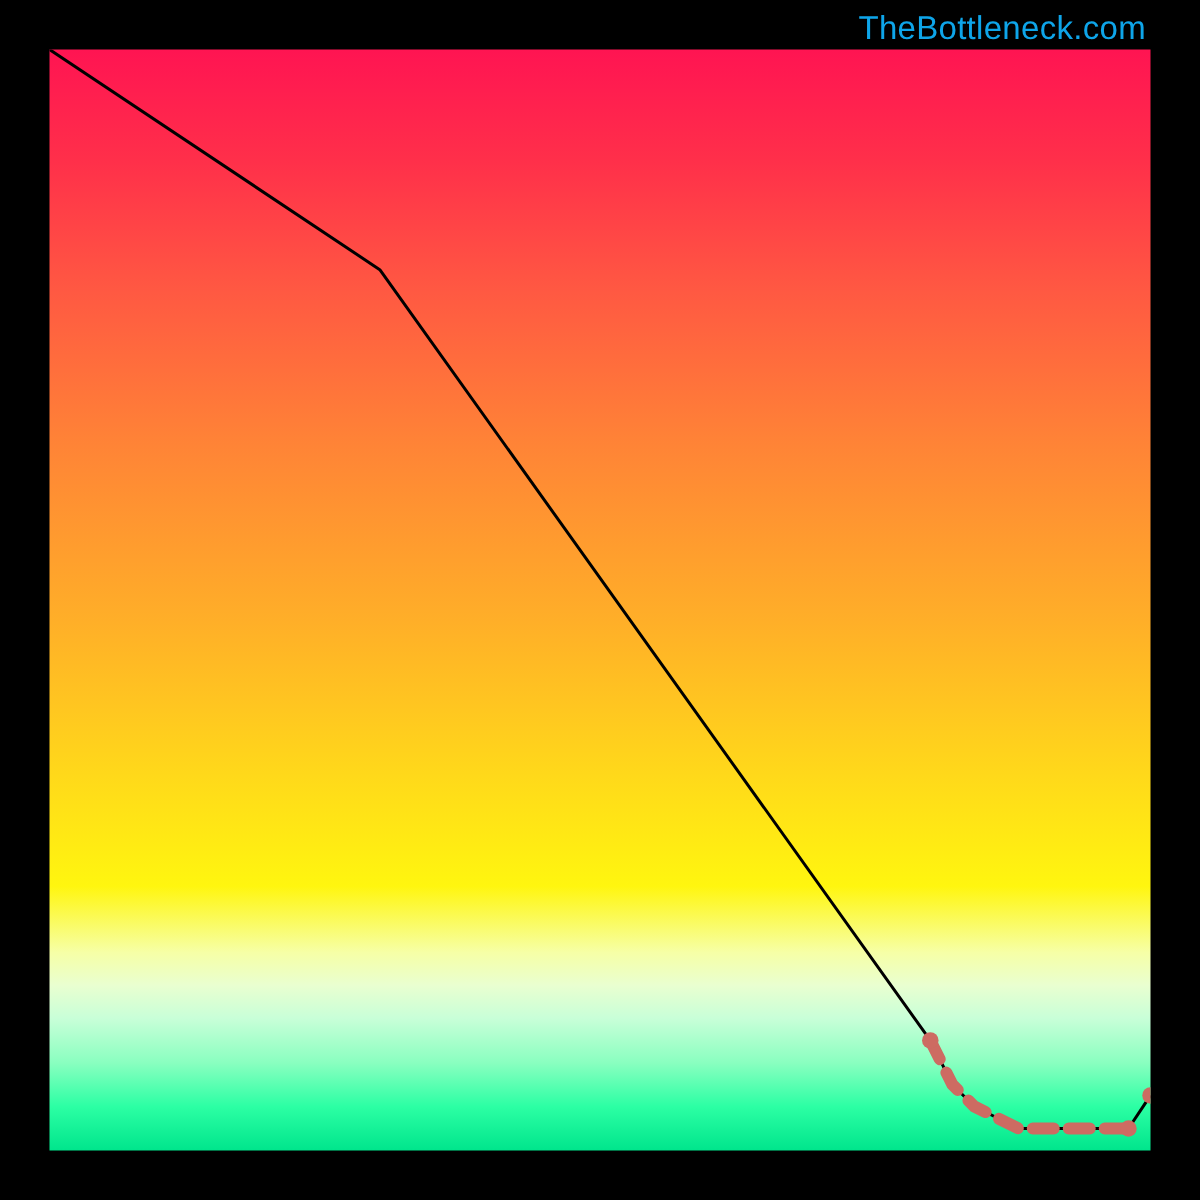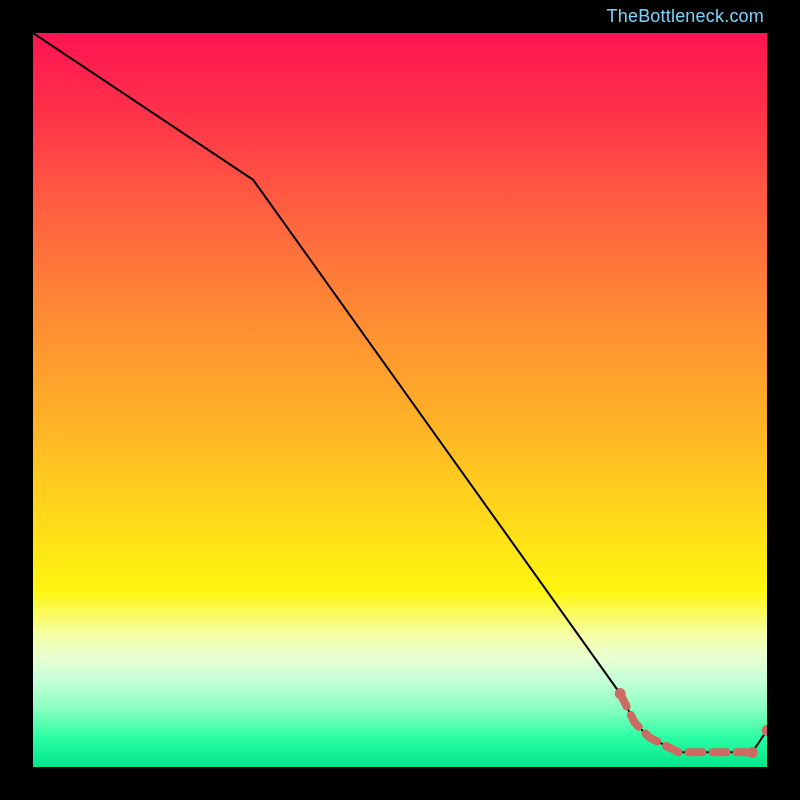--- a/index.html
+++ b/index.html
@@ -38,22 +38,22 @@
       #c8ffd8 88%,
       #8affc0 92%,
       #2cffa4 96%,
       #00e58c 100%
     );
   }
   .watermark {
     position: absolute;
     top: 6px;
     right: 36px;
-    color: #7dd3fc;
-    font-size: 18px;
+    color: #0ea5e9;
+    font-size: 22px;
     font-weight: 500;
     letter-spacing: 0.2px;
     user-select: none;
   }
   svg.overlay {
     position: absolute;
     left: 33px;
     top: 33px;
     width: 734px;
     height: 734px;

